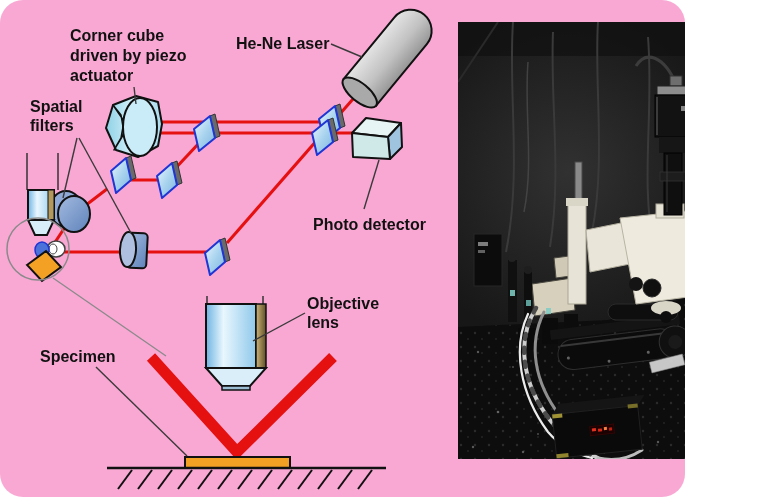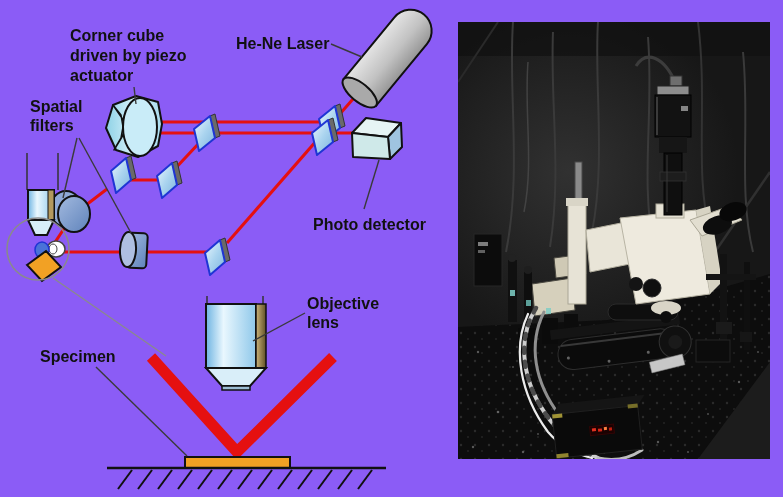--- a/index.html
+++ b/index.html
@@ -1,17 +1,17 @@
 <!DOCTYPE html>
 <html><head>
 <meta charset="utf-8">
 <style>
   html,body{margin:0;padding:0;background:#ffffff;}
-  .page{position:relative;width:783px;height:497px;background:#8b5cf6;overflow:hidden;
-        font-family:"Liberation Sans", sans-serif;}
+  .page{position:relative;width:685px;height:497px;background:#f9a8d4;overflow:hidden;
+        font-family:"Liberation Sans", sans-serif;border-radius:23px;}
   .diagram{position:absolute;left:0;top:0;width:458px;height:497px;}
   .photo{position:absolute;left:458px;top:22px;width:312px;height:437px;}
   text{font-family:"Liberation Sans", sans-serif;font-weight:600;}
 </style>
 </head>
 <body>
 
 <div class="page">
 
   <svg class="diagram" viewBox="0 0 458 497">

